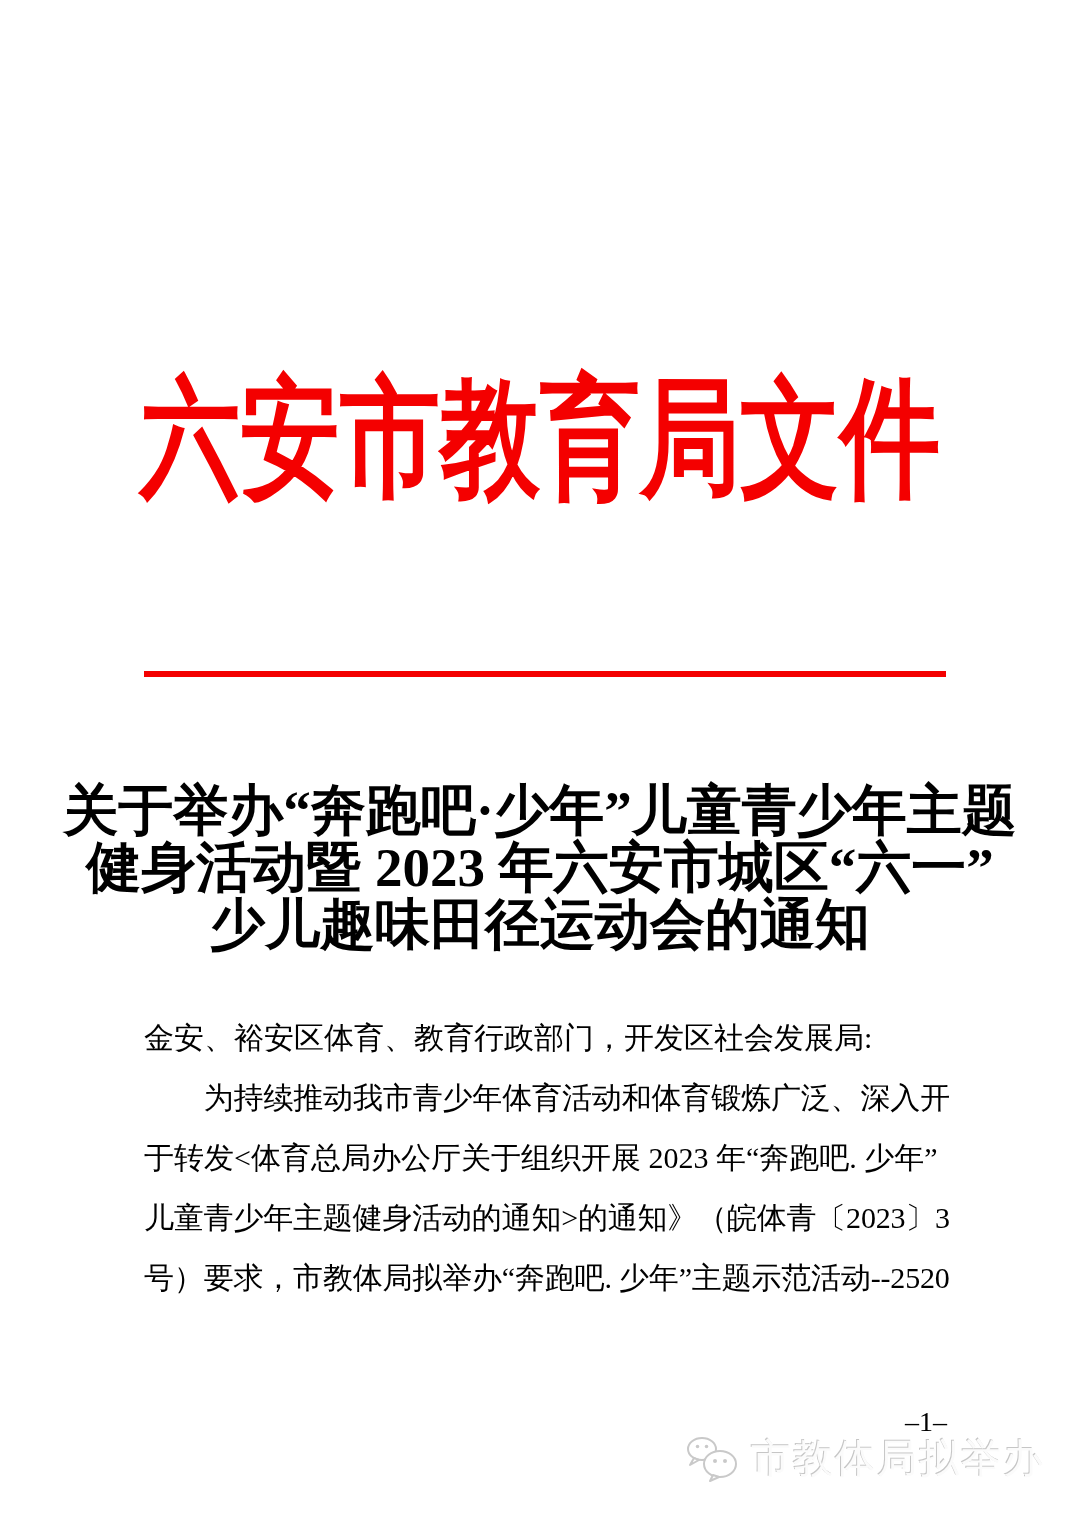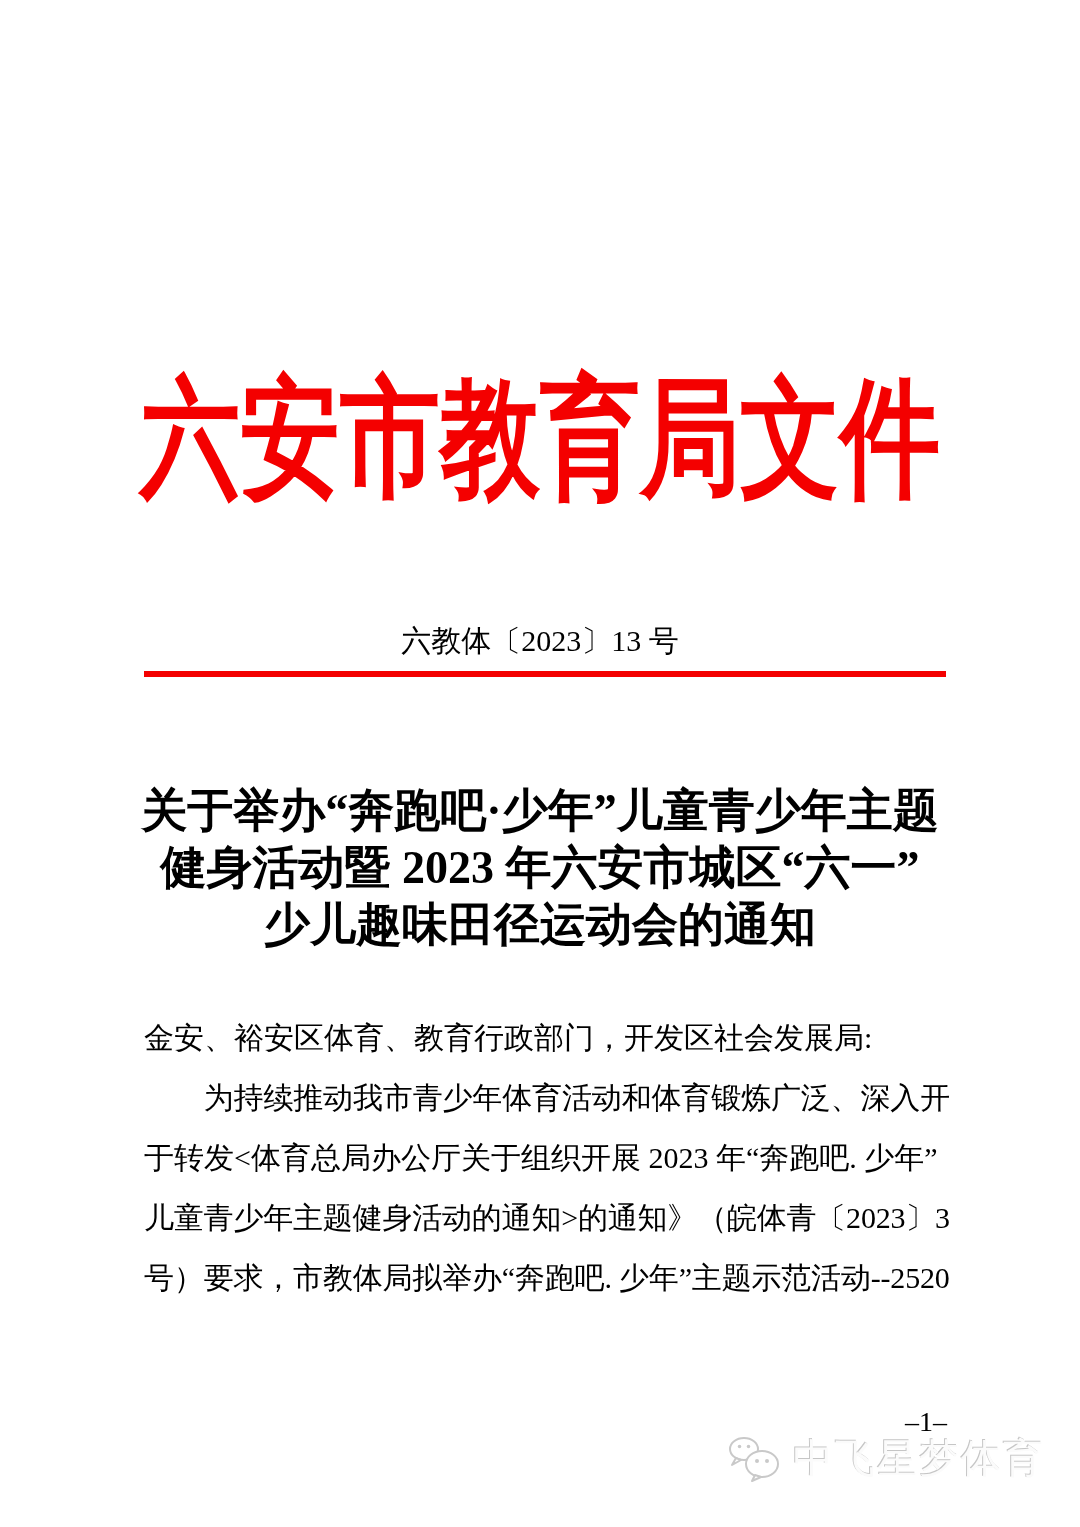--- a/index.html
+++ b/index.html
@@ -58,21 +58,21 @@
   }
 
   
   .doc-title {
     position: absolute;
     top: 782px;
     left: 0;
     right: 0;
     text-align: center;
     font-weight: bold;
-    font-size: 46px;
+    font-size: 55px;
     line-height: 57px;
     white-space: nowrap;
   }
 
   
   .body-text {
     position: absolute;
     top: 1008px;
     left: 144px;
     width: 806px;
@@ -116,21 +116,20 @@
     font-family: "Liberation Sans", "DejaVu Sans", sans-serif;
   }
 </style>
 </head>
 <body>
 
 <div class="page">
 
   <div class="red-head">六安市教育局文件</div>
 
-  <div class="doc-number">六教体〔2023〕13 号</div>
 
   <div class="red-rule"></div>
 
   <div class="doc-title">
     <div class="title-line">关于举办“奔跑吧·少年”儿童青少年主题</div>
     <div class="title-line">健身活动暨 2023 年六安市城区“六一”</div>
     <div class="title-line">少儿趣味田径运动会的通知</div>
   </div>
 
   <div class="body-text">
@@ -155,16 +154,16 @@
         <circle cx="43" cy="23" r="3.5" fill="#c9c9c9"></circle>
 
         <g fill="#ffffff" stroke="#c9c9c9" stroke-width="4">
           <ellipse cx="70" cy="58" rx="32" ry="26"></ellipse>
           <path d="M56 80 L50 92 L68 84 Z" stroke-linejoin="round"></path>
         </g>
         <circle cx="60" cy="52" r="4" fill="#c9c9c9"></circle>
         <circle cx="80" cy="52" r="4" fill="#c9c9c9"></circle>
       </svg>
     </span>
-    <span class="wm-text">中飞星梦体育</span>
+    <span class="wm-text">市教体局拟举办</span>
   </div>
 
 </div>
 
 </body></html>

